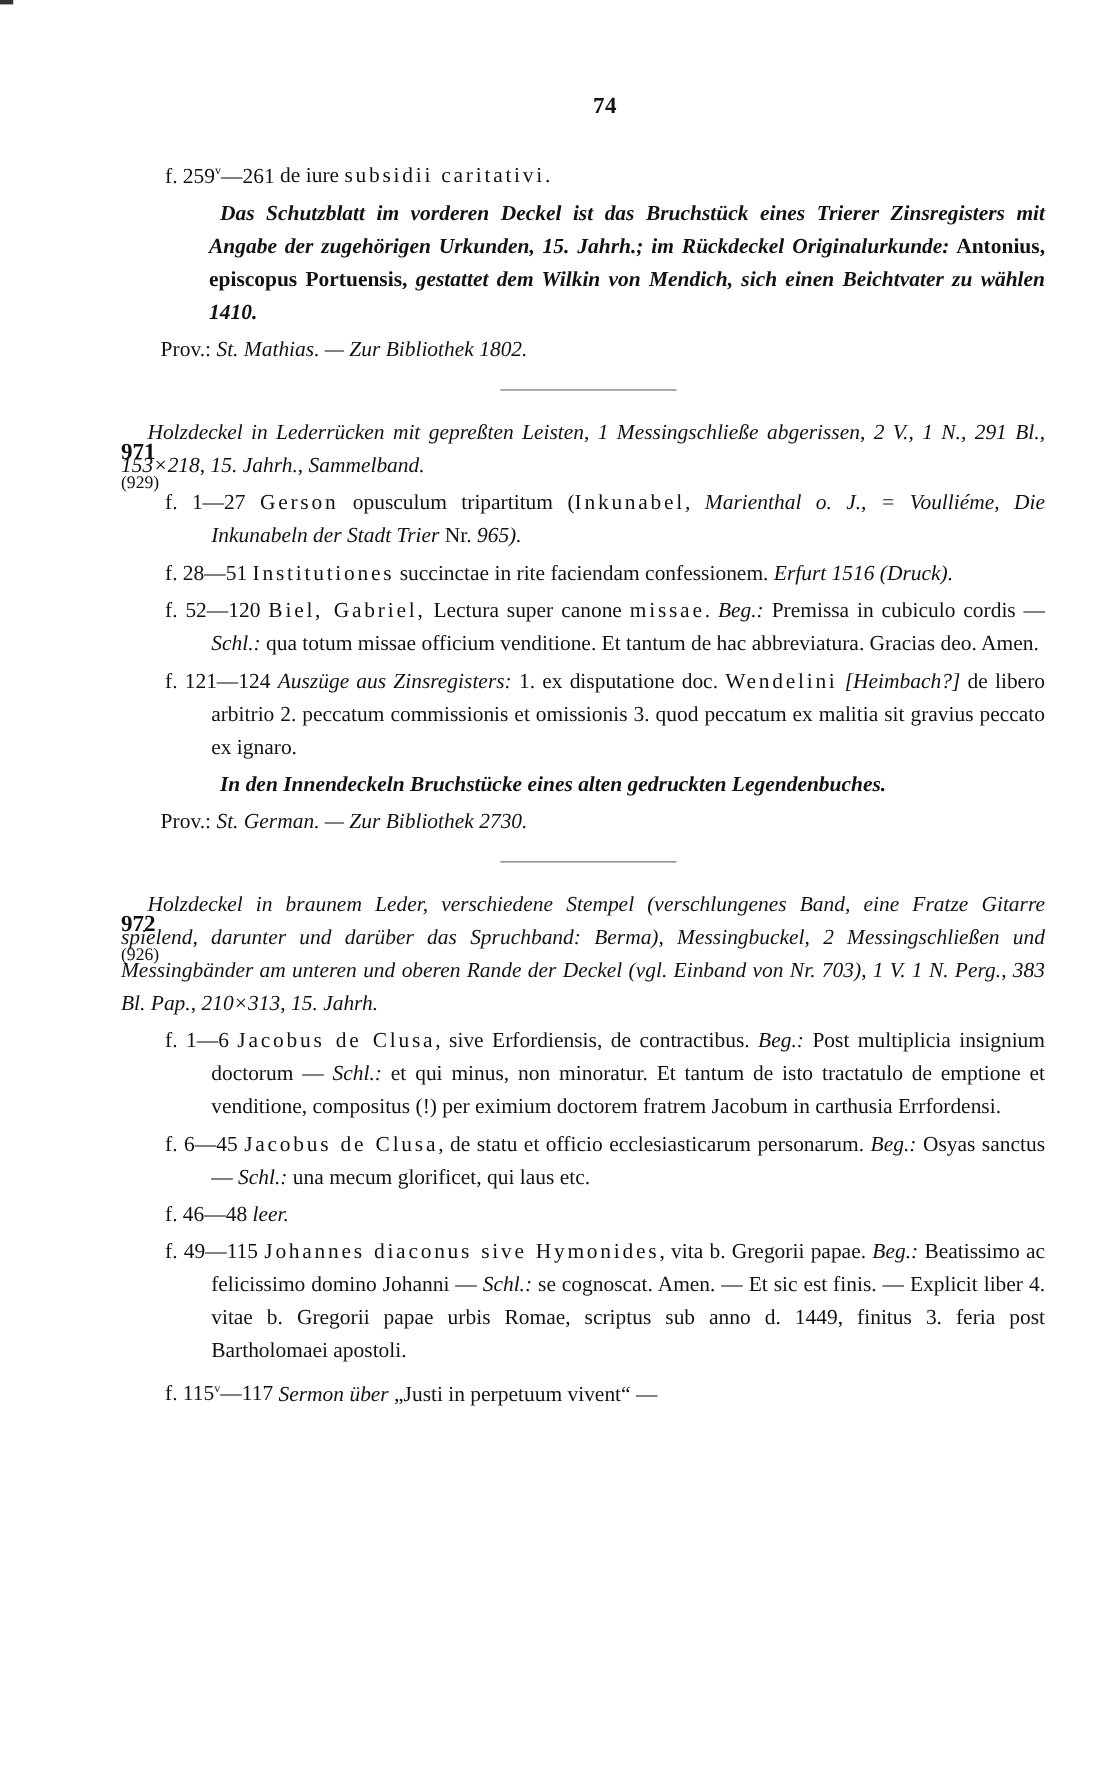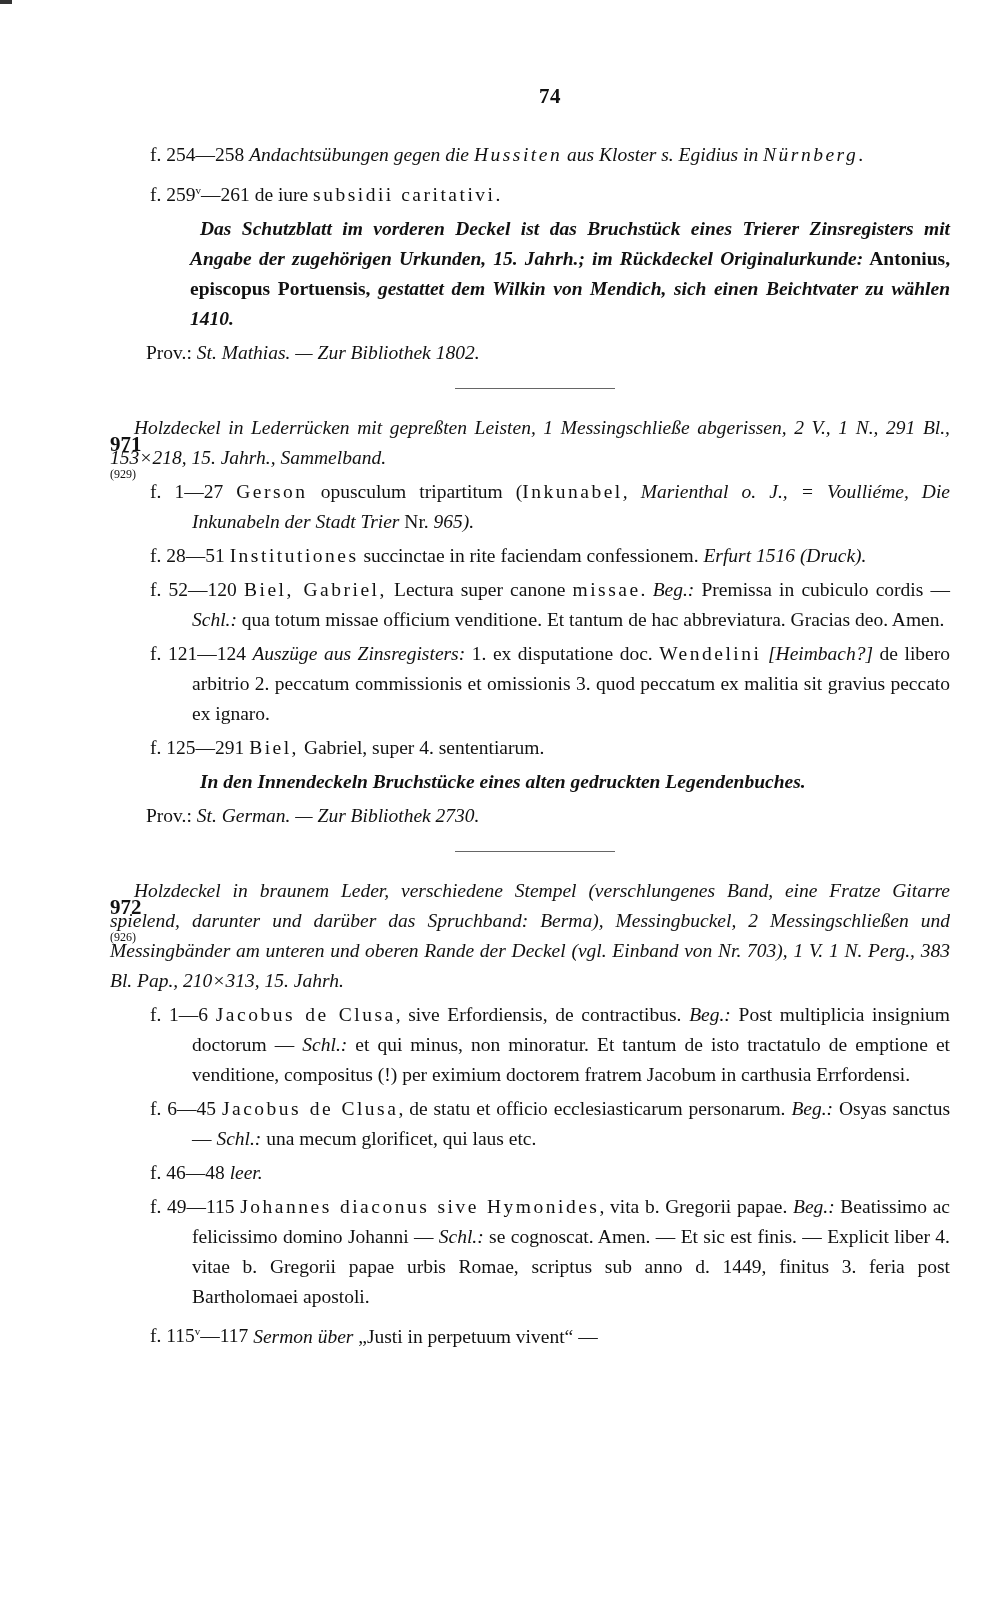--- a/index.html
+++ b/index.html
@@ -72,44 +72,37 @@
     .record-nums {
       position: absolute;
       left: 0;
       top: 16px;
       width: 80px;
       font-weight: bold;
       line-height: 30px;
       font-family: Liberation Serif, serif;
     }
     .record-nums .num { font-size: 21px; }
-    .record-nums .old { font-weight: normal; font-size: 12px; }
+    .record-nums .old { font-weight: normal; font-size: 16px; }
     .record-desc {
       text-indent: 24px;
       font-style: italic;
       text-align: justify;
       margin-bottom: 4px;
     }
   </style>
 </head>
 <body>
 
 <div class="scan-mark"></div>
 
 <div class="page-number">74</div>
 
 <div class="page">
 
-  <div class="item">
-    <span>f. 254—258</span>
-    <span class="it">Andachtsübungen gegen die</span>
-    <span class="it sp">Hussiten</span>
-    <span class="it">aus Kloster s. Egidius in</span>
-    <span class="it sp">Nürnberg</span><span>.</span>
-  </div>
   <div class="item">
     <span><span>f. 259</span><span class="sup">v</span><span>—261</span></span>
     <span>de iure</span>
     <span class="sp">subsidii caritativi</span><span>.</span>
   </div>
   <div class="note">
     <span class="it">Das Schutzblatt im vorderen Deckel ist das Bruchstück eines Trierer Zinsregisters mit Angabe der zugehörigen Urkunden, 15. Jahrh.; im Rückdeckel Originalurkunde:</span><span> Antonius, episcopus Portuensis, </span><span class="it">gestattet dem Wilkin von Mendich, sich einen Beichtvater zu wählen 1410.</span>
   </div>
   <div class="prov">
     <span>Prov.:</span>
@@ -133,24 +126,20 @@
       <span>f. 28—51</span>
       <span class="sp">Institutiones</span><span> succinctae in rite faciendam confessionem. </span><span class="it">Erfurt 1516 (Druck).</span>
     </div>
     <div class="item">
       <span>f. 52—120</span>
       <span class="sp">Biel, Gabriel,</span><span> Lectura super canone </span><span class="sp">missae</span><span>. </span><span class="it">Beg.:</span><span> Premissa in cubiculo cordis — </span><span class="it">Schl.:</span><span> qua totum missae officium venditione. Et tantum de hac abbreviatura. Gracias deo. Amen.</span>
     </div>
     <div class="item">
       <span>f. 121—124</span>
       <span class="it">Auszüge aus Zinsregisters:</span><span> 1. ex disputatione doc. </span><span class="sp">Wendelini</span><span class="it"> [Heimbach?]</span><span> de libero arbitrio 2. peccatum commissionis et omissionis 3. quod peccatum ex malitia sit gravius peccato ex ignaro.</span>
-    </div>
-    <div class="item">
-      <span>f. 125—291</span>
-      <span class="sp">Biel,</span><span> Gabriel, super 4. sententiarum.</span>
     </div>
     <div class="note it">In den Innendeckeln Bruchstücke eines alten gedruckten Legendenbuches.</div>
     <div class="prov">
       <span>Prov.:</span>
       <span class="it">St. German. — Zur Bibliothek 2730.</span>
     </div>
   </div>
 
   <div class="divider"></div>
 

